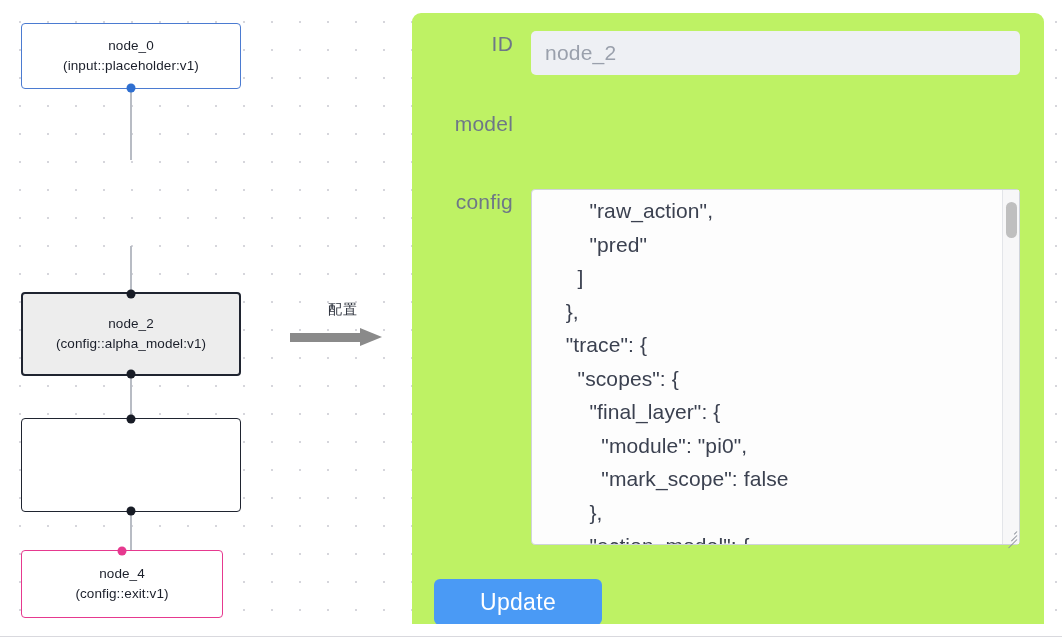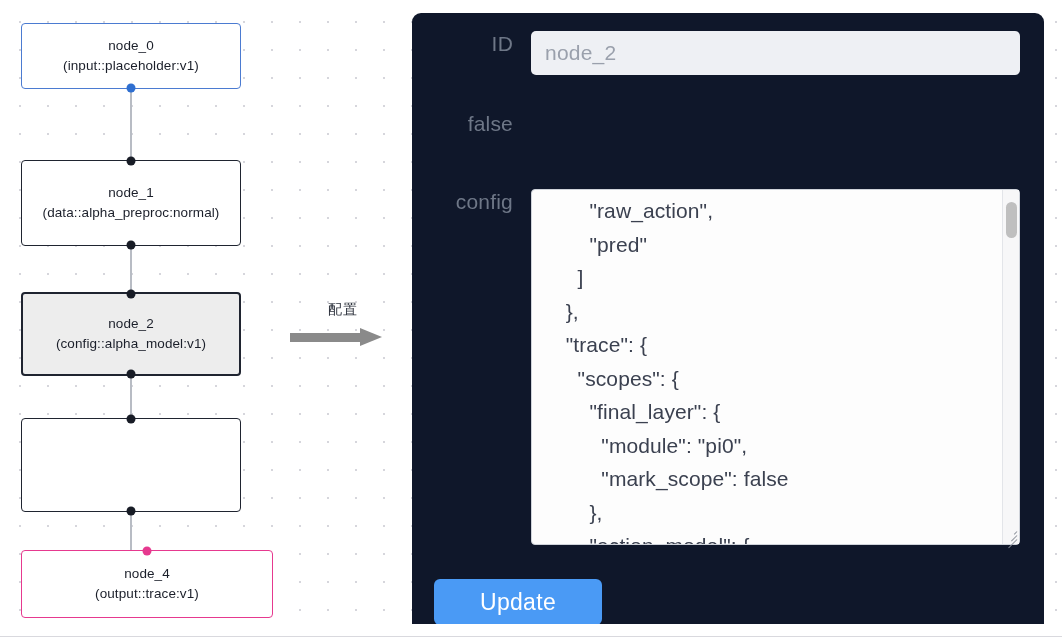--- a/index.html
+++ b/index.html
@@ -131,21 +131,21 @@
     border-left: 22px solid #8a8a8a;
   }
 
   
   .panel {
     position: absolute;
     left: 412px;
     top: 13px;
     width: 632px;
     height: 611px;
-    background: #0f172a;
+    background: #bef264;
     border-radius: 9px 9px 0 0;
     box-sizing: border-box;
     overflow: hidden;
   }
 
   .field-row {
     position: absolute;
     display: flex;
     align-items: flex-start;
   }
@@ -272,59 +272,54 @@
   <div class="edge" style="top:88px;  height:72px;"></div>
   <div class="edge" style="top:246px; height:46px;"></div>
   <div class="edge" style="top:376px; height:42px;"></div>
   <div class="edge" style="top:512px; height:38px;"></div>
 
   <div class="node is-input" style="left:21px; top:23px; width:220px; height:66px;">
     <span class="node-text"><span>node_0</span><br><span>(input::placeholder:v1)</span></span>
     <span class="handle bottom blue"></span>
   </div>
 
-  <div class="node" style="left:21px; top:160px; width:220px; height:86px;">
-    <span class="node-text"><span>node_1</span><br><span>(data::alpha_preproc:normal)</span></span>
-    <span class="handle top"></span>
-    <span class="handle bottom"></span>
-  </div>
 
   <div class="node is-selected" style="left:21px; top:292px; width:220px; height:84px;">
     <span class="node-text"><span>node_2</span><br><span>(config::alpha_model:v1)</span></span>
     <span class="handle top"></span>
     <span class="handle bottom"></span>
   </div>
 
   <div class="node" style="left:21px; top:418px; width:220px; height:94px;">
     <span class="handle top"></span>
     <span class="handle bottom"></span>
   </div>
 
-  <div class="node is-output" style="left:21px; top:550px; width:252px; height:68px;">
-    <span class="node-text"><span>node_4</span><br><span>(output::trace:v1)</span></span>
+  <div class="node is-output" style="left:21px; top:550px; width:202px; height:68px;">
+    <span class="node-text"><span>node_4</span><br><span>(config::exit:v1)</span></span>
     <span class="handle top pink"></span>
   </div>
 
   <div class="annotation">
     <div class="annotation-label">配置</div>
     <div class="arrow">
       <span class="arrow-shaft"></span>
       <span class="arrow-head"></span>
     </div>
   </div>
 
   <div class="panel">
 
     <div class="field-row" id="row-id">
       <div class="field-label">ID</div>
       <input class="field-input" id="input-id" type="text" value="node_2" style="">
     </div>
 
     <div class="field-row" id="row-type">
-      <div class="field-label">false</div>
+      <div class="field-label">model</div>
     </div>
 
     <div class="field-row" id="row-config">
       <div class="field-label">config</div>
       <div class="textarea-wrap">
         <textarea class="config-textarea" spellcheck="false" style="">        "raw_action",
         "pred"
       ]
     },
     "trace": {

